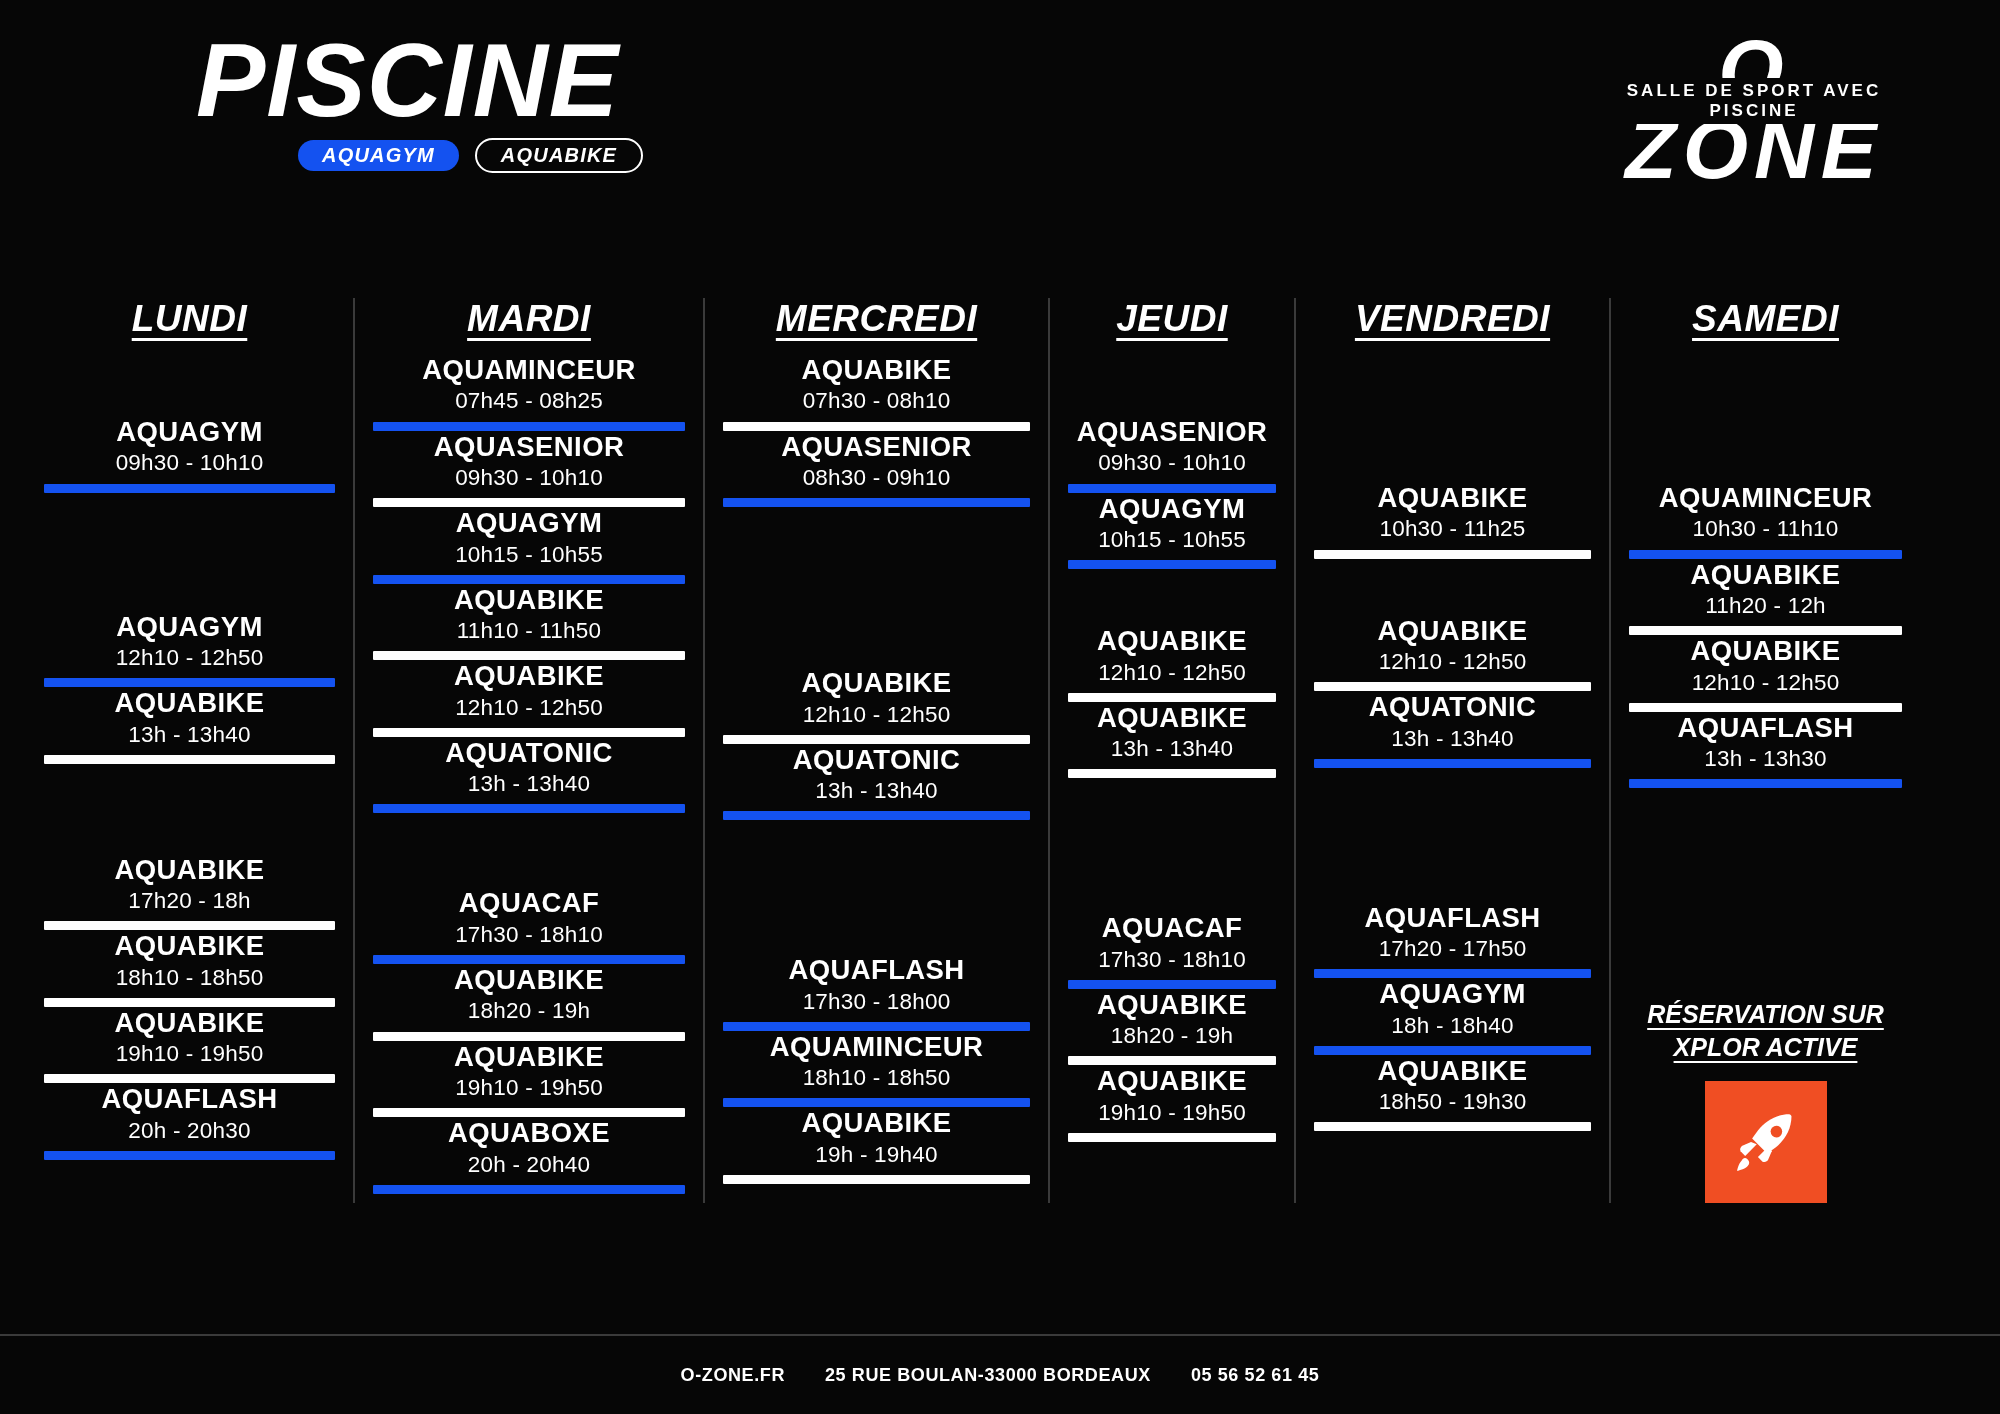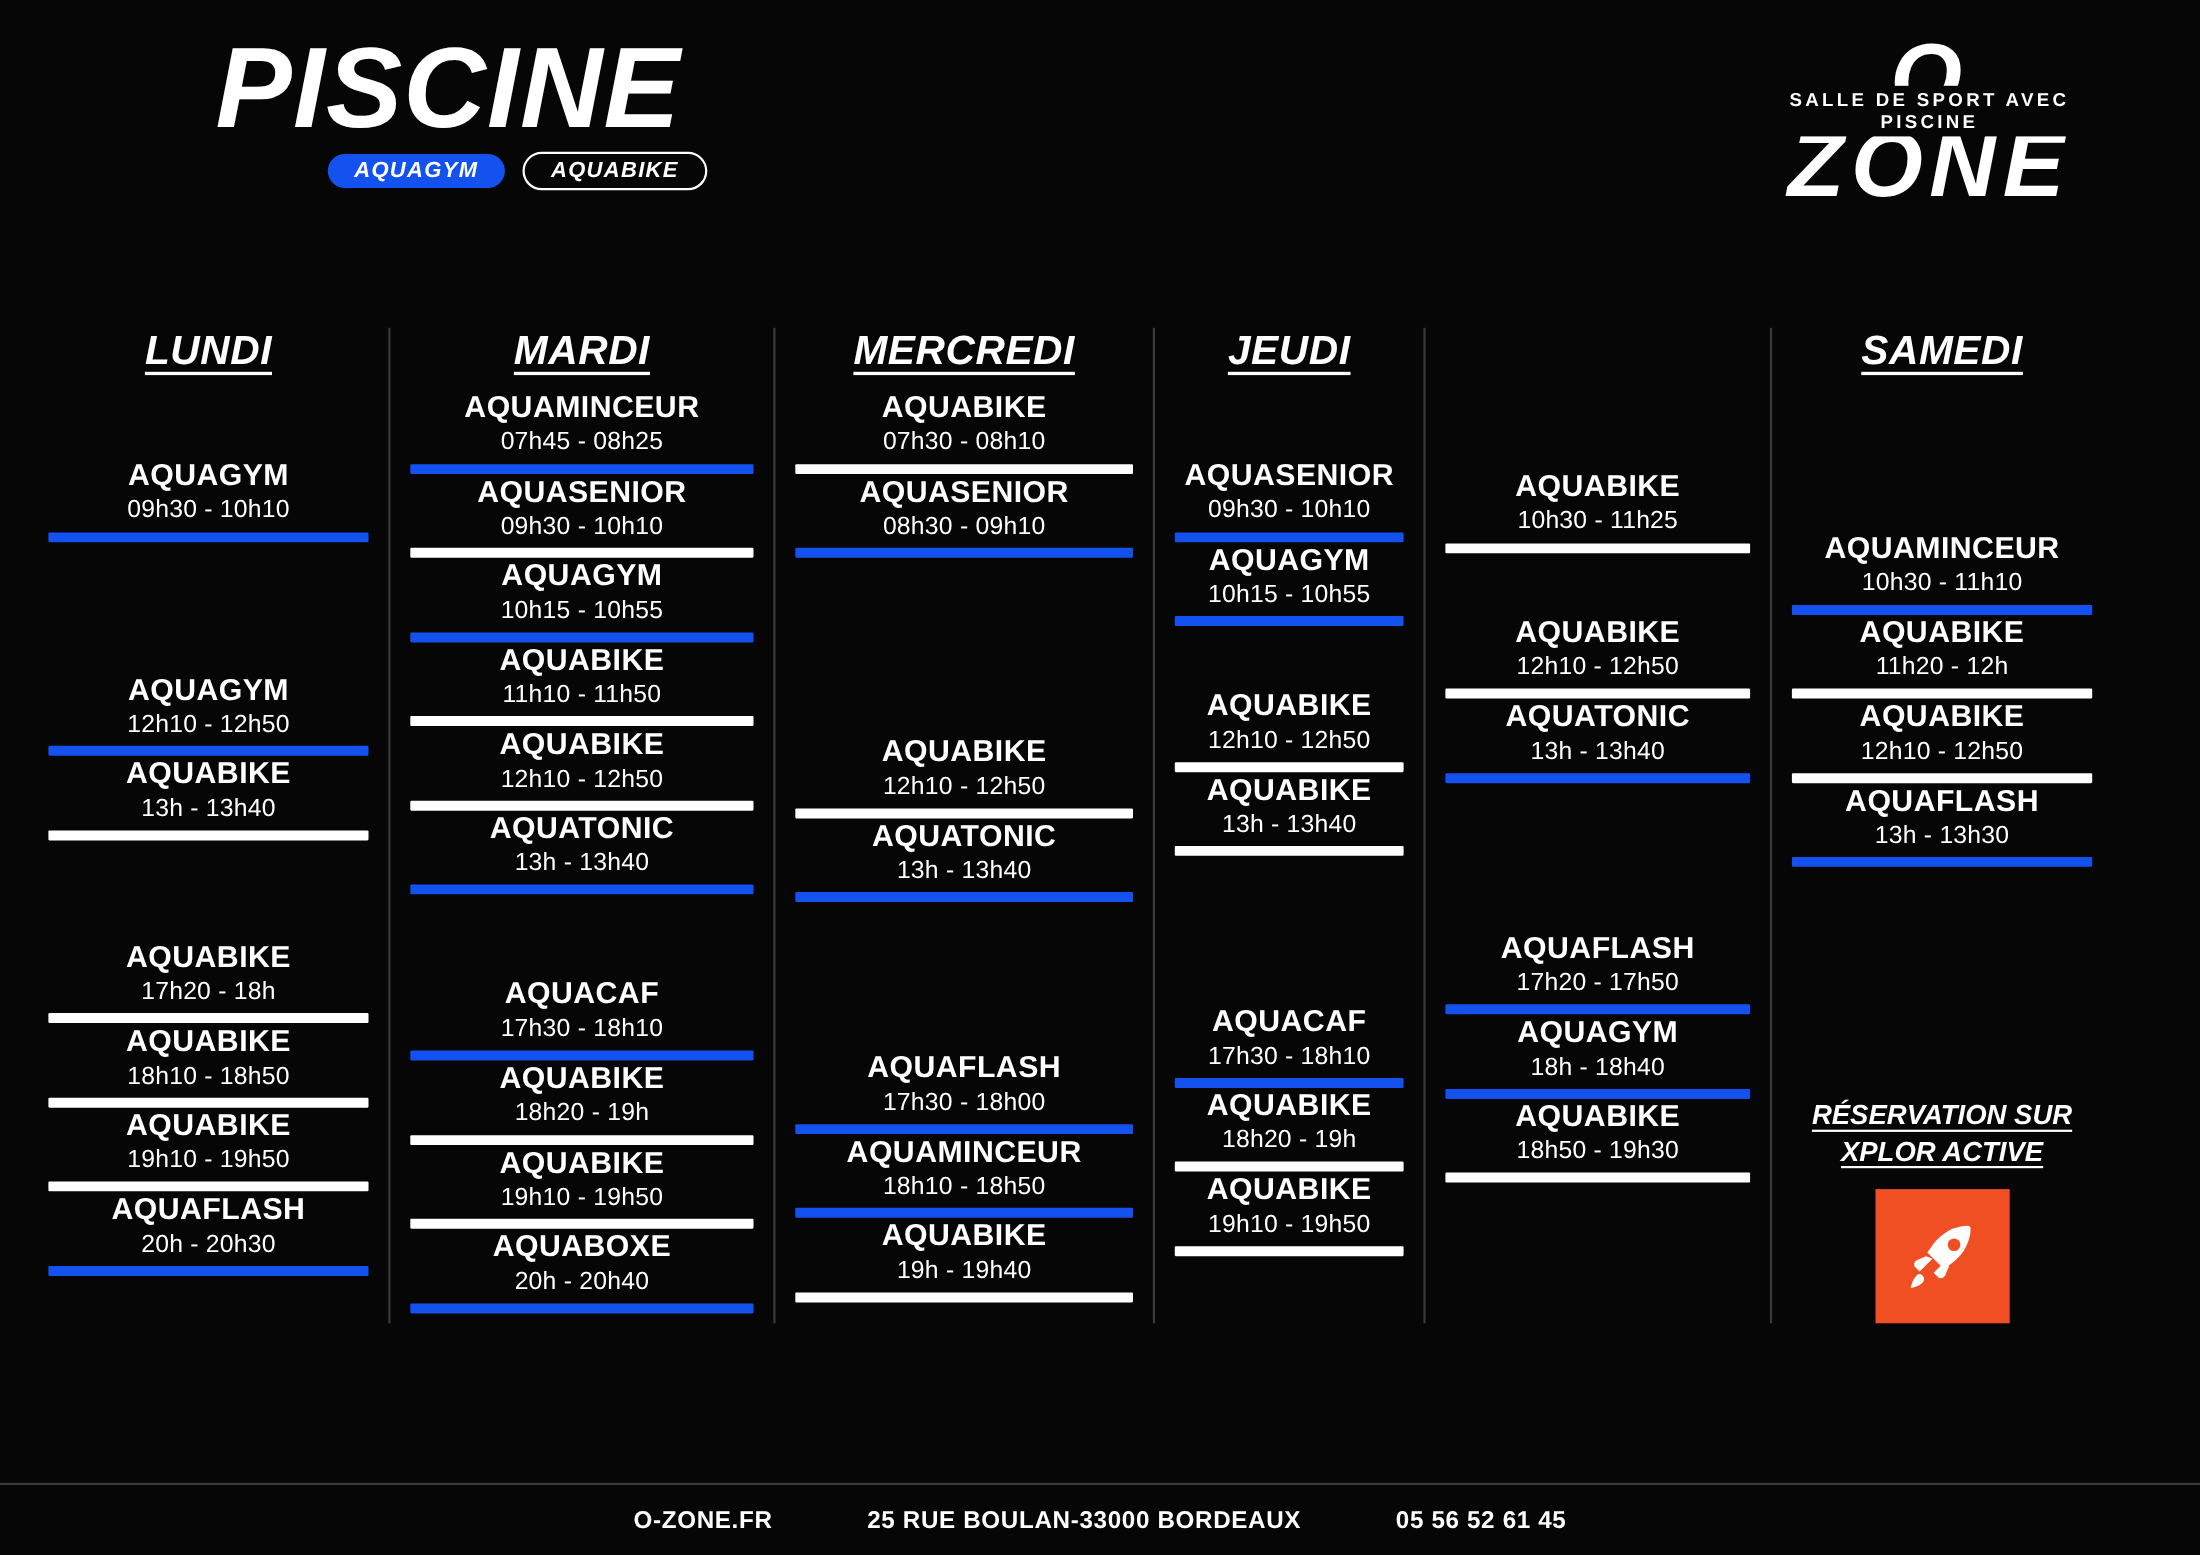--- a/index.html
+++ b/index.html
@@ -166,27 +166,27 @@
     display: flex;
     align-items: center;
     justify-content: center;
   }
   .reserve-icon svg { display: block; }
 
   
   .footer {
     position: absolute;
     left: 0; right: 0; bottom: 0;
-    height: 66px;
+    height: 80px;
     border-top: 2px solid #3a3a3a;
     display: flex;
     align-items: center;
     justify-content: center;
-    gap: 86px;
-    font-size: 22px;
+    gap: 40px;
+    font-size: 18px;
     font-weight: bold;
     letter-spacing: 0.6px;
   }
 </style>
 </head>
 <body>
 
 <div class="page">
 
   <div class="header">
@@ -383,20 +383,21 @@
             <div class="rule rule-white"></div>
           </div>
           <div class="slot">
             <div class="slot-name">AQUABIKE</div>
             <div class="slot-time">19h10 - 19h50</div>
             <div class="rule rule-white"></div>
           </div>
         </div>
     </div>
     <div class="col col-vendredi">
+      <div class="day">VENDREDI</div>
       <div class="slots">
           <div class="spacer" style="height: 128px;"></div>
           <div class="slot">
             <div class="slot-name">AQUABIKE</div>
             <div class="slot-time">10h30 - 11h25</div>
             <div class="rule rule-white"></div>
           </div>
           <div class="spacer" style="height: 56px;"></div>
           <div class="slot">
             <div class="slot-name">AQUABIKE</div>

